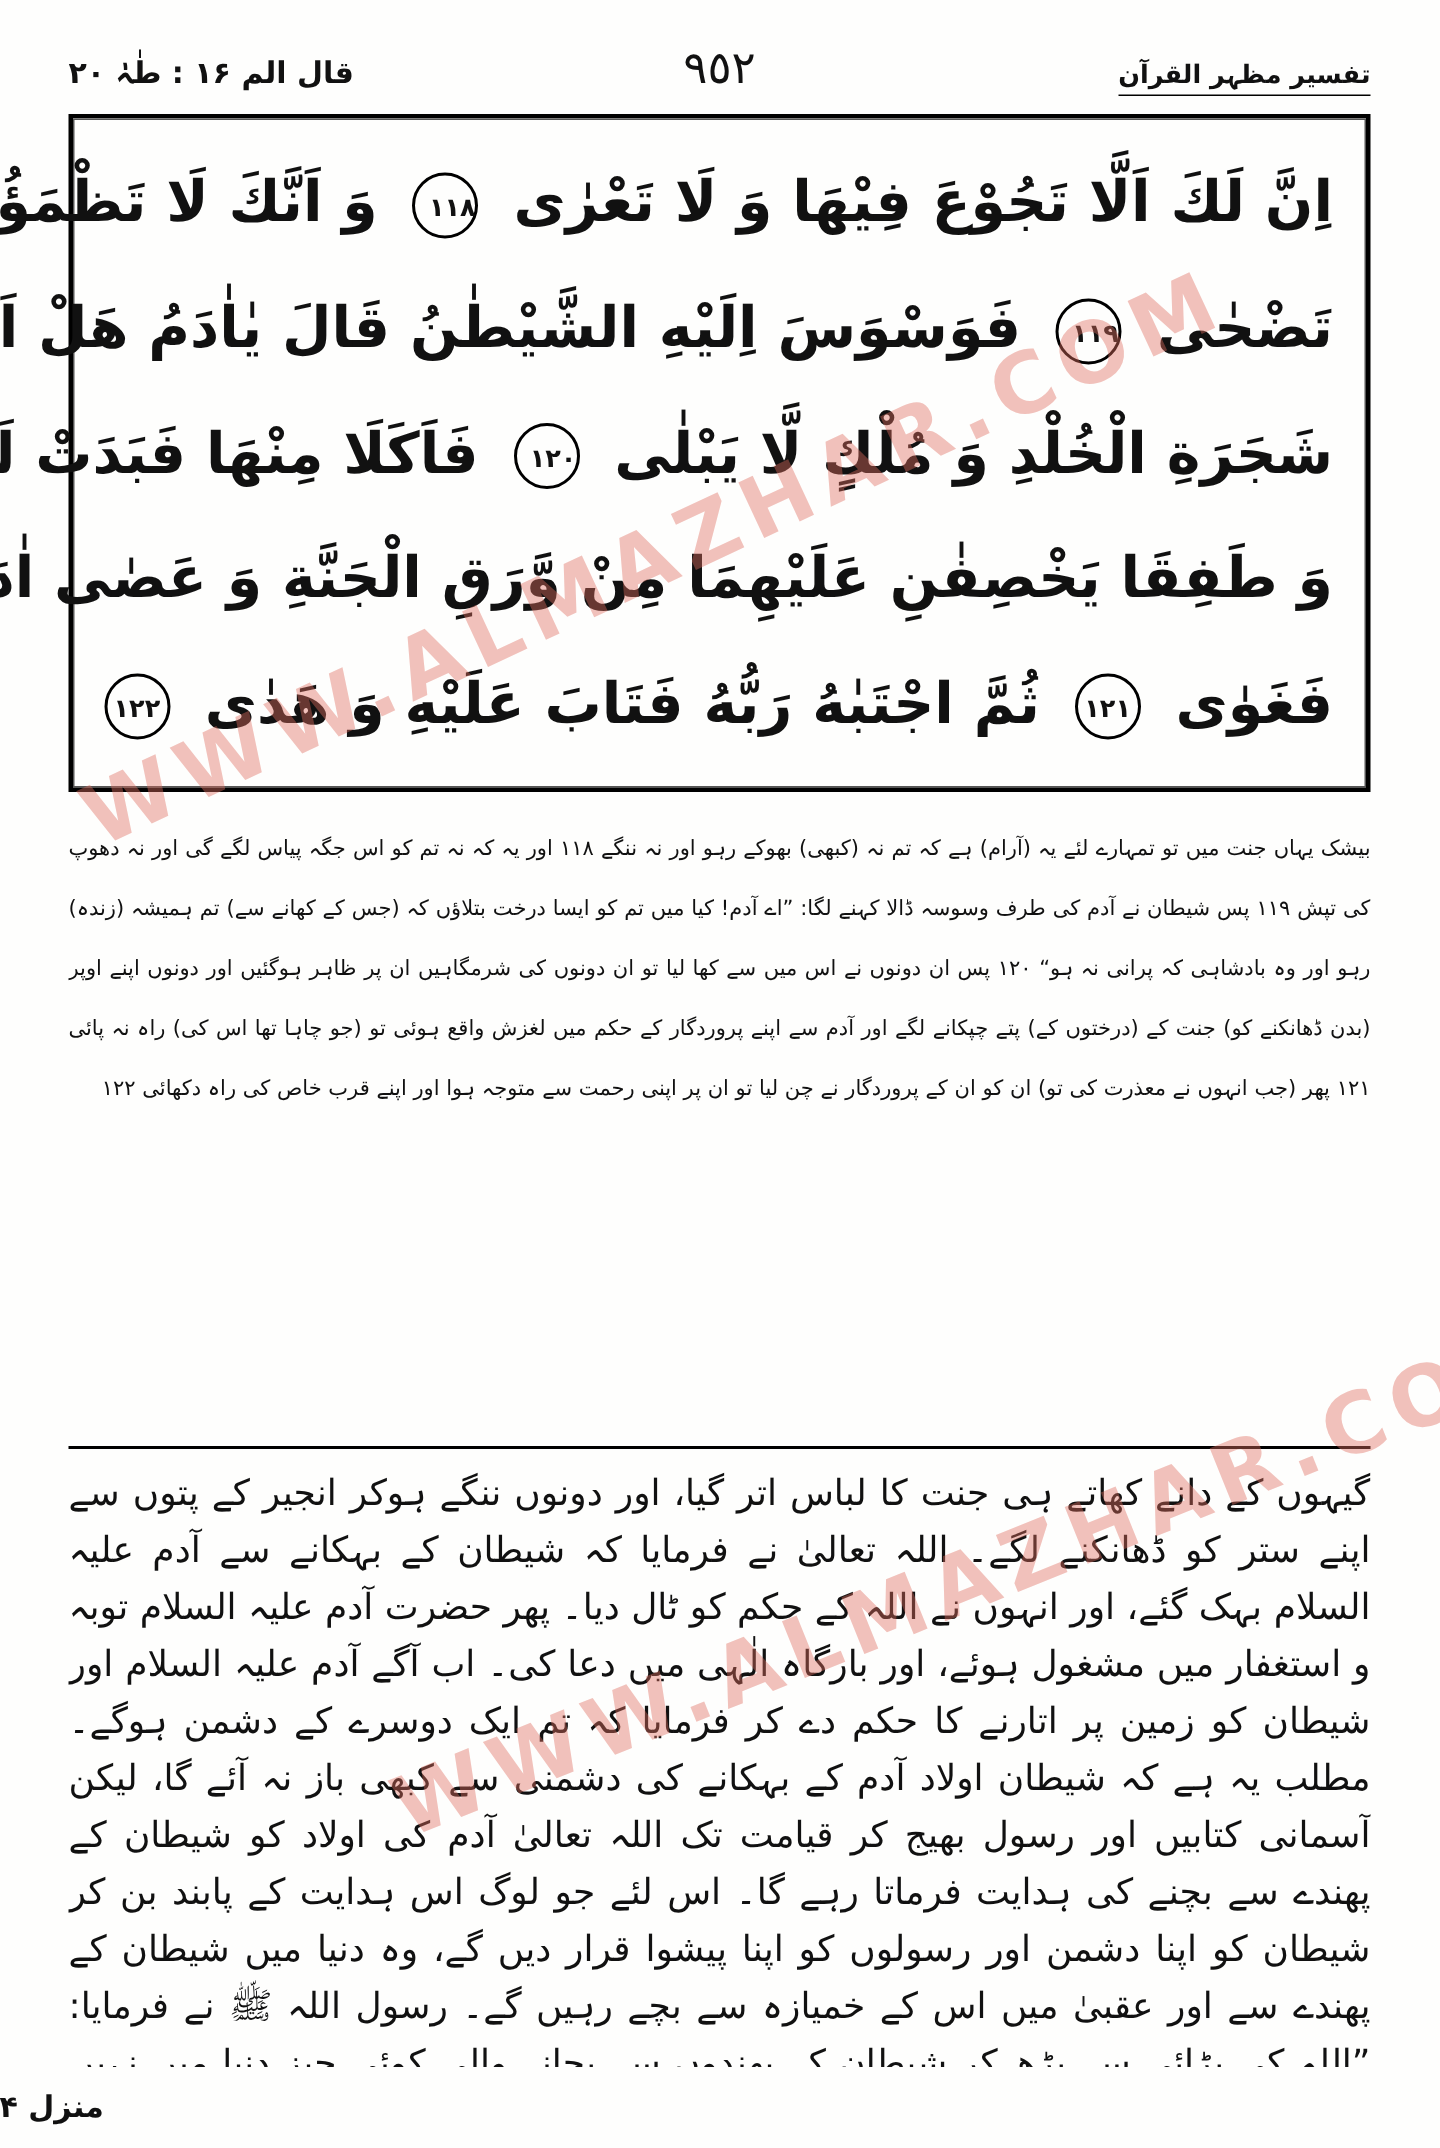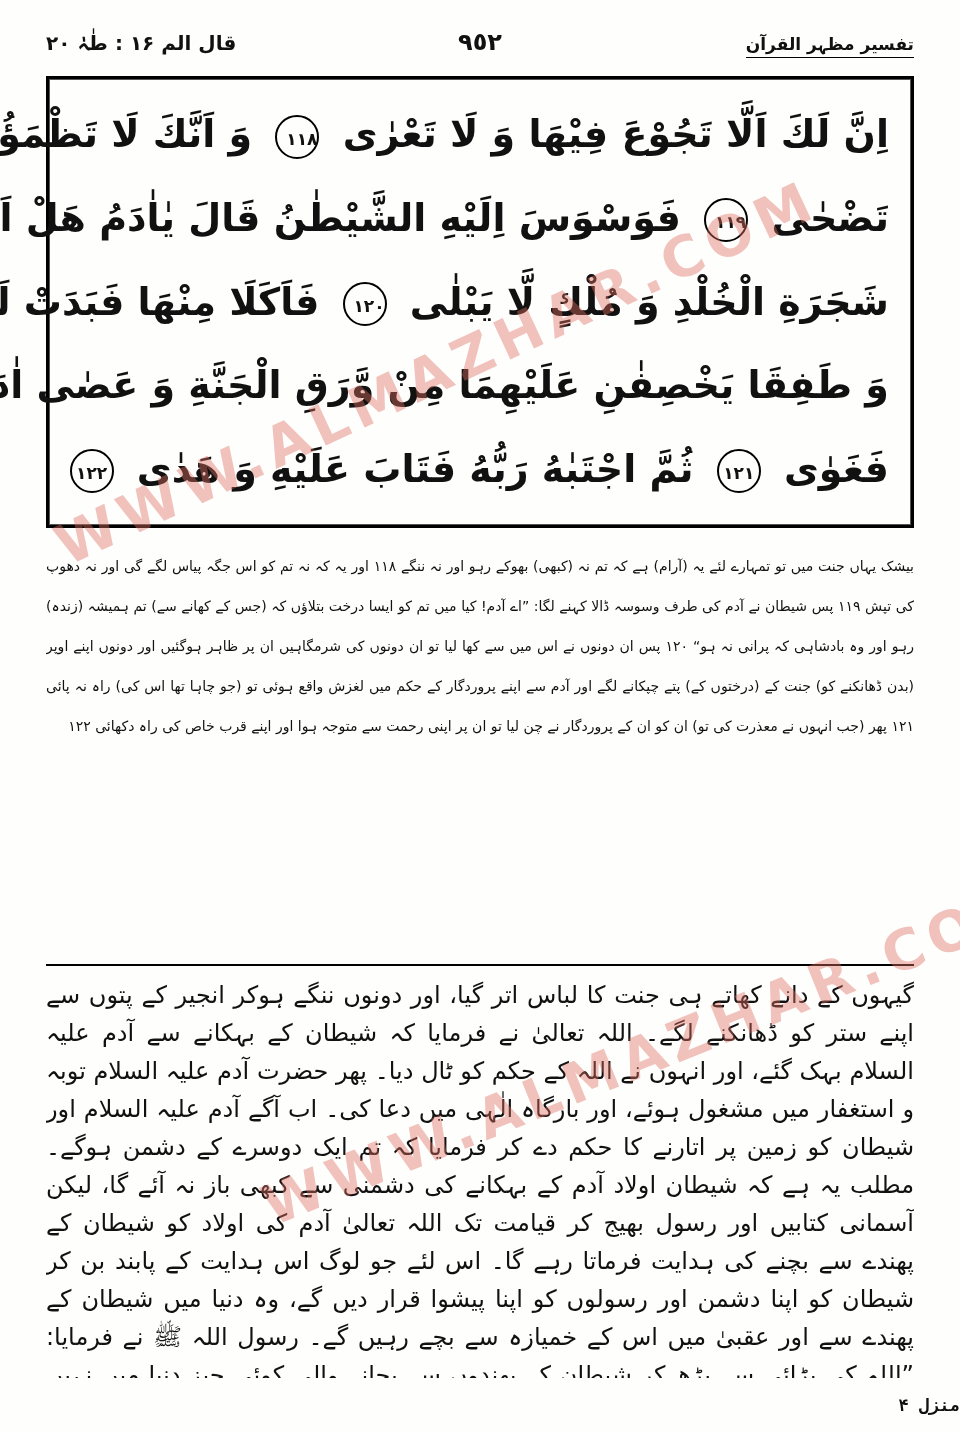--- a/index.html
+++ b/index.html
@@ -36,22 +36,22 @@
   .header .title {
     justify-self: start;
     font-size: 17px;
     font-weight: bold;
     border-bottom: 1.5px solid #000;
     padding-bottom: 3px;
     text-align: right;
   }
   .header .page-number {
     justify-self: center;
-    font-size: 24px;
-    font-weight: bold;
+    font-size: 30px;
+    font-weight: normal;
   }
   .header .juz-ref {
     justify-self: end;
     font-size: 20px;
     font-weight: bold;
   }
 
   
   .watermark {
     position: absolute;
@@ -154,24 +154,23 @@
     text-align: justify;
     direction: rtl;
   }
 
   
   .footer {
     position: absolute;
     bottom: 16px;
     left: 0;
     width: 100%;
-    text-align: right;
-    font-size: 17px;
-    font-weight: bold;
-    font-family: Liberation Mono, monospace;
+    text-align: left;
+    font-size: 20px;
+    font-weight: bold;
   }
 </style>
 </head>
 <body>
 
 <div class="page">
 
   <div class="watermark wm1">WWW.ALMAZHAR.COM</div>
   <div class="watermark wm2">WWW.ALMAZHAR.COM</div>
 

